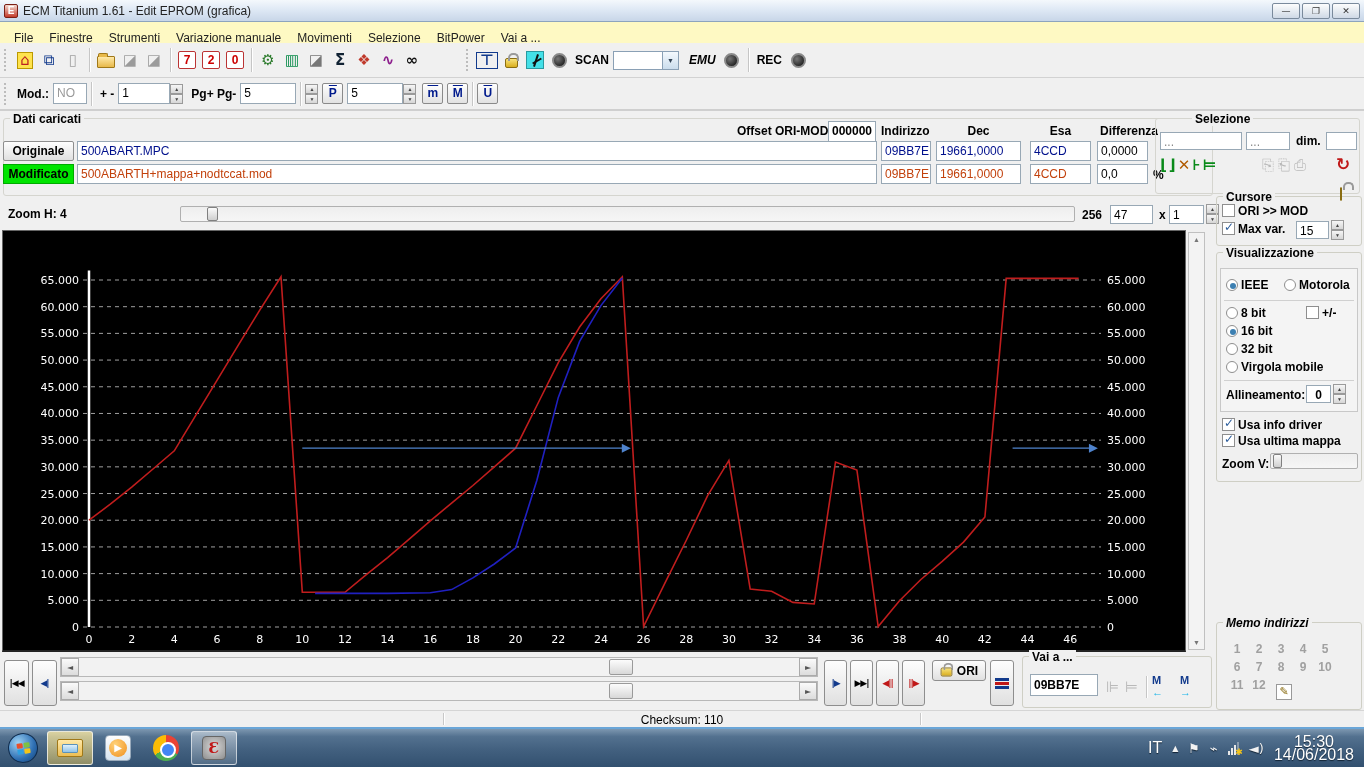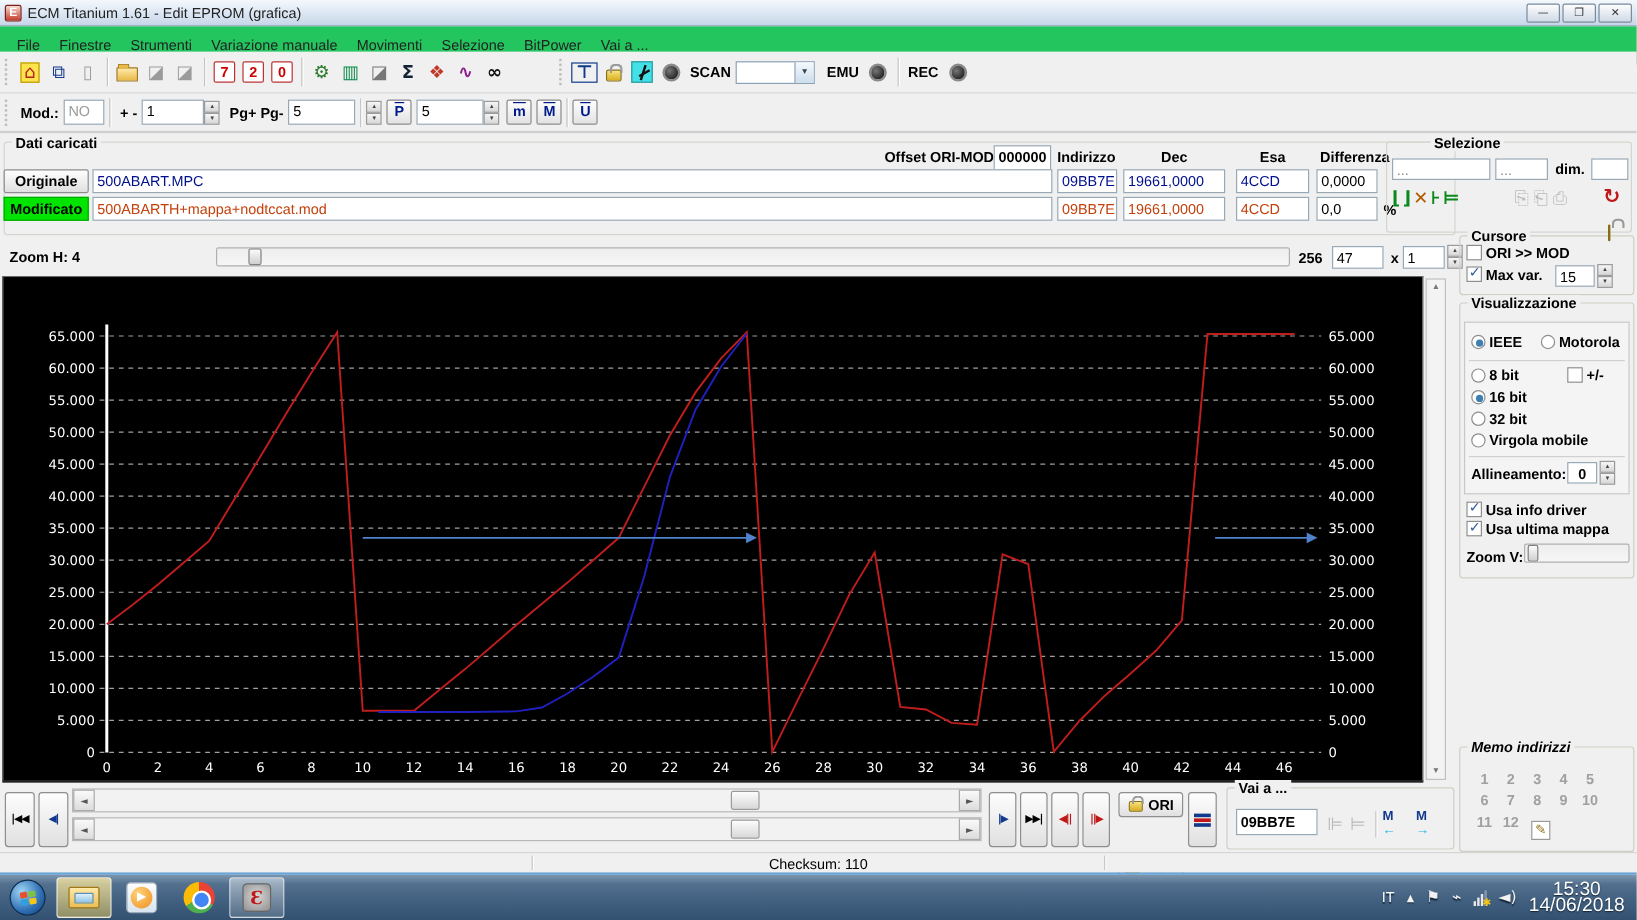--- a/index.html
+++ b/index.html
@@ -11,21 +11,21 @@
   #titlebar { position:absolute; left:0; top:0; width:1364px; height:22px;
     background:linear-gradient(#f4f8fc,#dfe9f5 45%,#c8d6e8); border-bottom:1px solid #8da4bd;
     display:flex; align-items:center; padding:0 4px; }
   #app-icon { width:14px; height:14px; background:linear-gradient(#f3d9d0,#c43b2a); border:1px solid #7c1f14; border-radius:2px;
     color:#fff; font-weight:bold; font-size:10px; line-height:12px; text-align:center; margin-right:5px; }
   #title-text { font-size:12px; color:#222; }
   #win-btns { margin-left:auto; display:flex; gap:2px; }
   .win-btn { width:28px; height:16px; background:linear-gradient(#fdfdfd,#cfd9e6); border:1px solid #7a8a9c; border-radius:2px;
     font-size:9px; line-height:14px; text-align:center; color:#333; font-family:"DejaVu Sans",sans-serif; }
 
-  #menubar { position:absolute; left:0; top:22px; width:1364px; height:32px; background:#22c55e;
+  #menubar { position:absolute; left:0; top:22px; width:1364px; height:32px; background:#fef9c3;
     border-bottom:1px solid #d9d9d9; display:flex; align-items:center; padding-left:6px; gap:2px; }
   .menu-item { padding:2px 8px; color:#222; font-size:12px; }
 
   
   #toolbar1 { position:absolute; left:0; top:43px; width:1364px; height:35px; background:#f0f0f0;
     border-bottom:1px solid #d2d2d2; display:flex; align-items:center; padding-left:2px; }
   #toolbar2 { position:absolute; left:0; top:78px; width:1364px; height:33px; background:#f0f0f0;
     border-bottom:2px solid #cfcfcf; display:flex; align-items:center; padding-left:2px; }
   .grip { width:5px; height:22px; border-left:2px dotted #bcbcbc; margin:0 4px 0 2px; }
   .tsep { width:1px; height:24px; background:#c6c6c6; margin:0 4px; box-shadow:1px 0 0 #fff; }
@@ -214,21 +214,21 @@
       <span class="ic-lock"></span>
     </span>
   <span class="tbtn">
       <span class="ic-runner"></span>
     </span>
   <span class="tbtn">
       <span class="ic-record"></span>
     </span>
   <span class="tlabel">SCAN</span>
   <span class="combo"><span></span><span class="dd">▼</span></span>
-  <span class="tlabel" style="margin-left:10px;">EMU</span>
+  <span class="tlabel" style="margin-left:10px;font-style:italic;">EMU</span>
   <span class="tbtn">
       <span class="ic-record"></span>
     </span>
   <span class="tsep"></span>
   <span class="tlabel">REC</span>
   <span class="tbtn">
       <span class="ic-record"></span>
     </span>
 </div>
 
@@ -564,21 +564,21 @@
         <i>▶</i>
       </span>
   </div>
   <div class="tb-app">
     <span class="chrome-ic"></span>
   </div>
   <div class="tb-app active">
     <span class="ecm-ic">Ɛ</span>
   </div>
   <div id="tray">
-    <span style="font-size:12px;text-shadow:0 1px 1px #123;">IT</span>
+    <span style="font-size:16px;text-shadow:0 1px 1px #123;">IT</span>
     <span class="tray-ic" style="font-size:8px;">▲</span>
     <span class="tray-ic">⚑</span>
     <span class="tray-ic">⌁</span>
     <span class="netbars">
         <i style="height:4px;"></i>
         <i style="height:7px;"></i>
         <i style="height:10px;"></i>
         <i style="height:13px;opacity:.4;"></i>
         <em>✱</em>
       </span>

